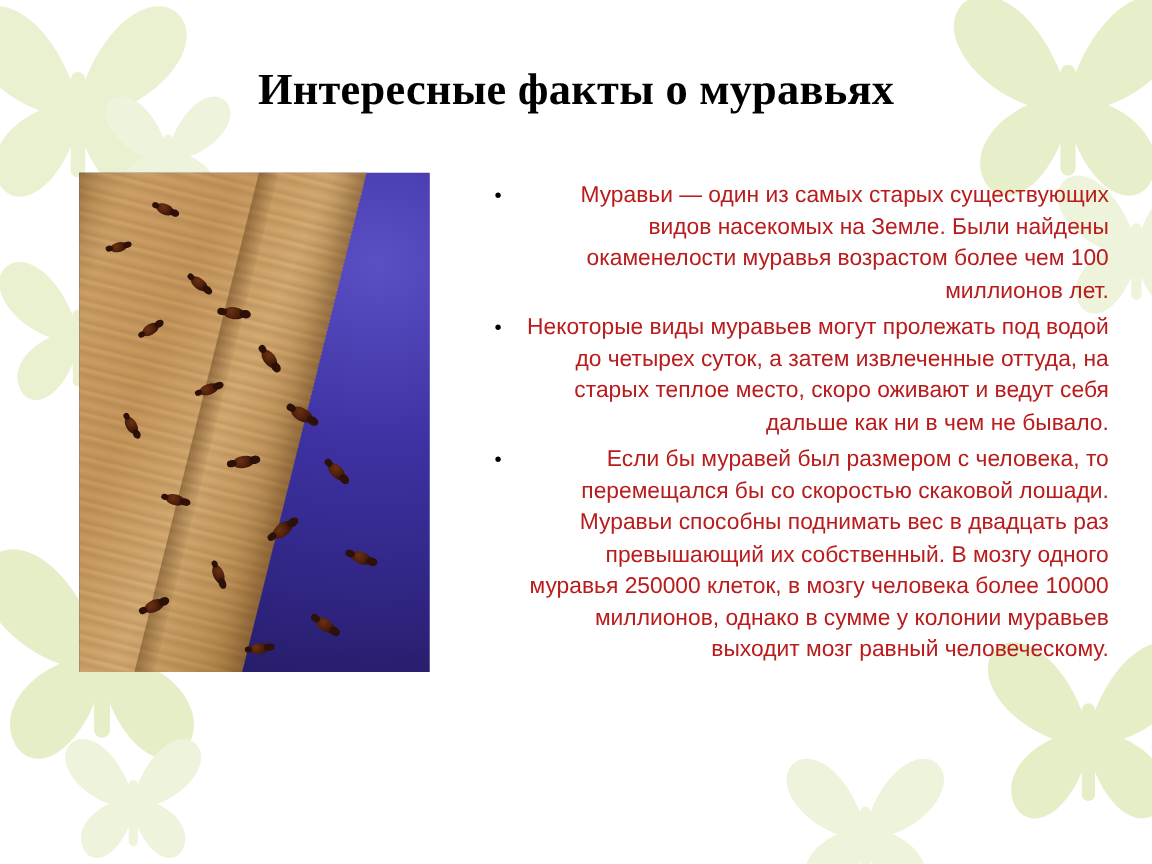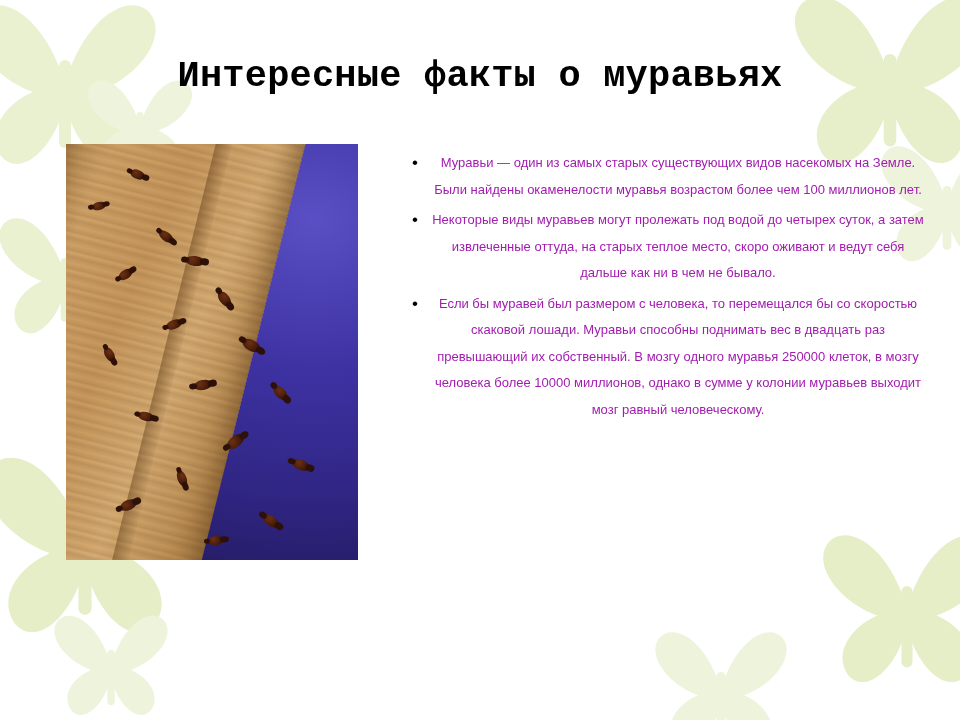--- a/index.html
+++ b/index.html
@@ -34,21 +34,21 @@
   }
   .butterfly svg { display: block; }
 
   
   .title {
     position: absolute;
     top: 28px;
     left: 0;
     width: 960px;
     text-align: center;
-    font-family: Liberation Mono, monospace;
+    font-family: Liberation Serif, serif;
     font-size: 37px;
     line-height: 46px;
     color: #000000;
     letter-spacing: 0.2px;
     z-index: 3;
   }
 
   
   .photo-frame {
     position: absolute;
@@ -129,24 +129,24 @@
     width: 24px;
     font-size: 17px;
     line-height: 26px;
     color: #000;
     text-align: left;
     padding-left: 4px;
     box-sizing: border-box;
   }
   .fact-text {
     flex: 1 1 auto;
-    font-size: 13px;
+    font-size: 19px;
     line-height: 26.5px;
-    color: #a21caf;
-    text-align: center;
+    color: #b91c1c;
+    text-align: right;
   }
 </style>
 </head>
 <body>
 
 <div class="slide">
 
   <div class="deco-layer">
 
     <div class="butterfly" style="left:-40px; top:-20px;">

